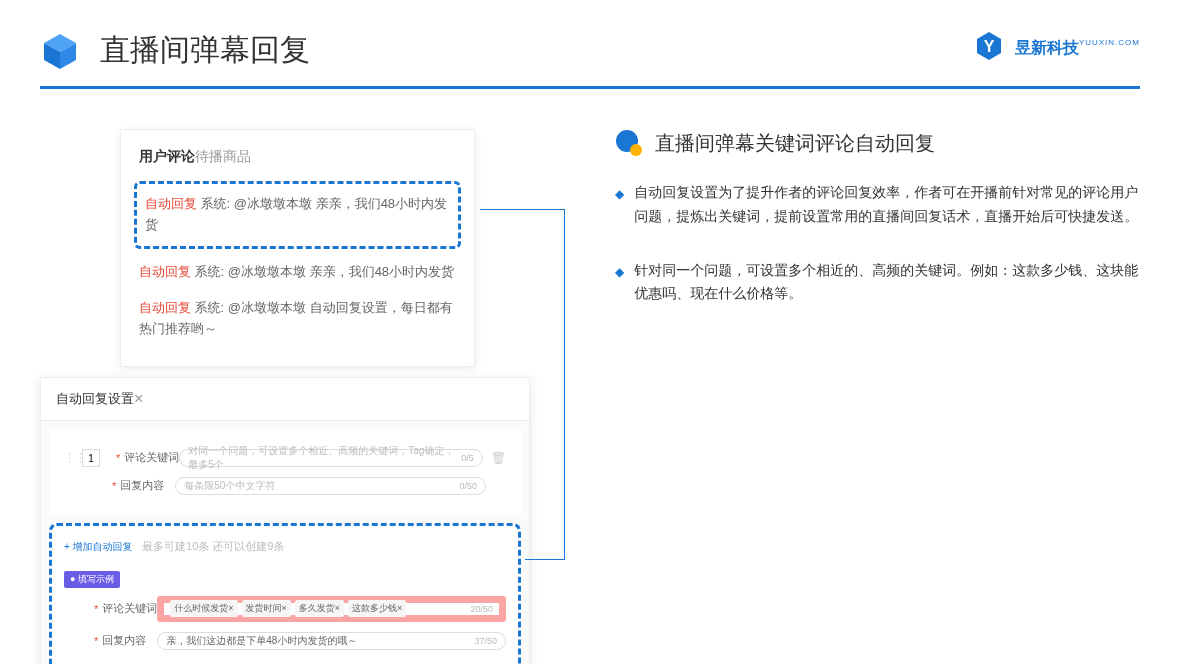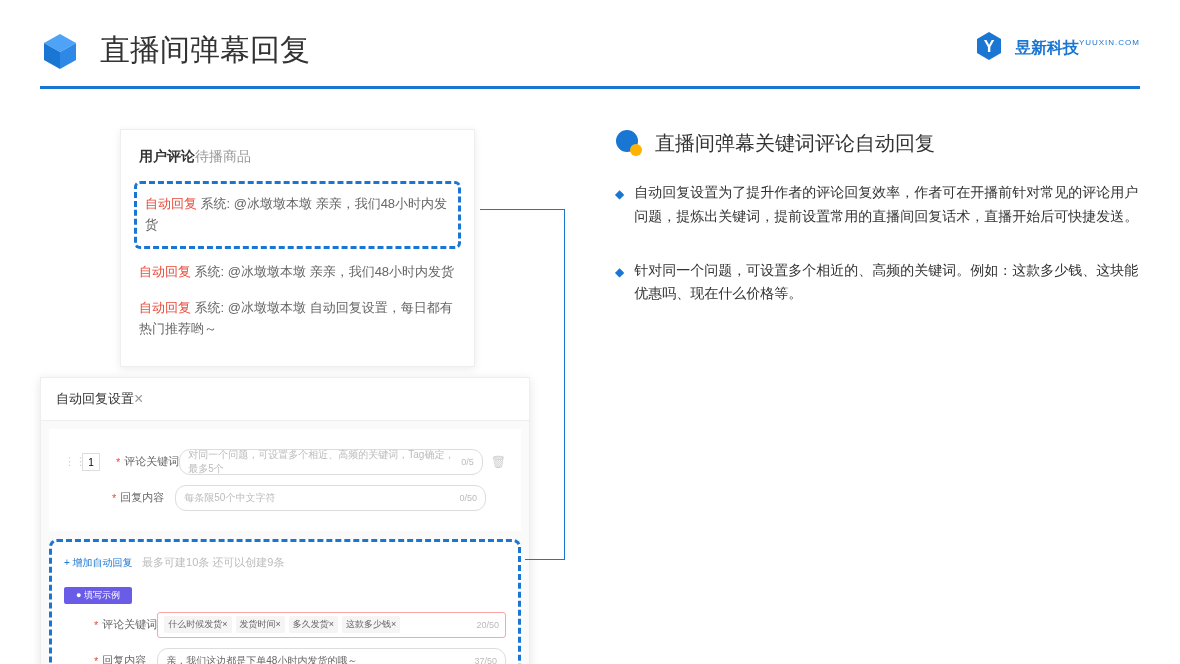--- a/index.html
+++ b/index.html
@@ -27,28 +27,28 @@
 .settings-panel{width:490px;background:#fafafa;border:1px solid #eee;box-shadow:0 2px 10px rgba(0,0,0,0.1);margin-top:10px;position:relative}
 .settings-header{display:flex;align-items:center;padding:12px 15px;border-bottom:1px solid #eee;background:#fff}
 .settings-title{font-size:13px;color:#333}
 .close-x{color:#999;font-size:16px;cursor:pointer}
 .form-section{padding:20px 15px 10px 15px;background:#fff;margin:8px}
 .form-row{display:flex;align-items:center;margin-bottom:10px;font-size:11px}
 .drag-handle{color:#ccc;width:12px}
 .row-num{width:18px;height:18px;border:1px solid #ddd;text-align:center;line-height:18px;font-size:10px;margin:0 6px}
 .red-dot{color:#e74c3c;margin-right:4px}
 .form-label{color:#666;width:55px}
-.form-input{flex:1;border:1px solid #ddd;border-radius:11px;padding:12px 8px;font-size:10px;color:#bbb;display:flex;justify-content:space-between;align-items:center;height:18px;background:#fff}
+.form-input{flex:1;border:1px solid #ddd;border-radius:11px;padding:4px 8px;font-size:10px;color:#bbb;display:flex;justify-content:space-between;align-items:center;height:18px;background:#fff}
 .char-count{color:#bbb;font-size:9px}
 .trash-icon{color:#ccc;margin-left:8px;font-size:12px}
 .example-box{border:3px dashed #1976d2;border-radius:8px;margin:8px;padding:10px 12px;background:#fff}
 .add-link{color:#1976d2;font-size:10px;margin-bottom:8px;display:inline-block}
 .hint-text{color:#bbb;font-size:11px;margin-left:5px}
-.example-badge{display:inline-block;background:#6b5ce7;color:#fff;font-size:9px;padding:2px 12px;border-radius:2px;margin-bottom:8px}
-.tag-input{flex:1;border:1px solid #fca5a5;border-radius:3px;padding:4px 6px;display:flex;align-items:center;gap:4px;height:26px;background:#fff}
+.example-badge{display:inline-block;background:#6b5ce7;color:#fff;font-size:9px;padding:2px 6px;border-radius:2px;margin-bottom:8px}
+.tag-input{flex:1;border:7px solid #fca5a5;border-radius:3px;padding:4px 6px;display:flex;align-items:center;gap:4px;height:26px;background:#fff}
 .tag{font-size:9px;color:#666;background:#f5f5f5;padding:2px 4px;border-radius:2px}
 .connector-line{position:absolute;border:1px solid #1976d2;pointer-events:none}
 .line1{top:80px;left:440px;width:85px;height:0;border-width:1px 0 0 0}
 .line2{top:80px;left:524px;width:0;height:350px;border-width:0 0 0 1px}
 .line3{top:430px;left:485px;width:40px;height:0;border-width:1px 0 0 0}
 .section-head{display:flex;align-items:center;margin-bottom:24px}
 .bubble-icon{width:28px;height:28px;margin-right:12px;position:relative}
 .section-title{font-size:20px;color:#333;font-weight:500}
 .bullet-list{list-style:none}
 .bullet-item{display:flex;margin-bottom:30px;font-size:14px;line-height:1.7;color:#333}

